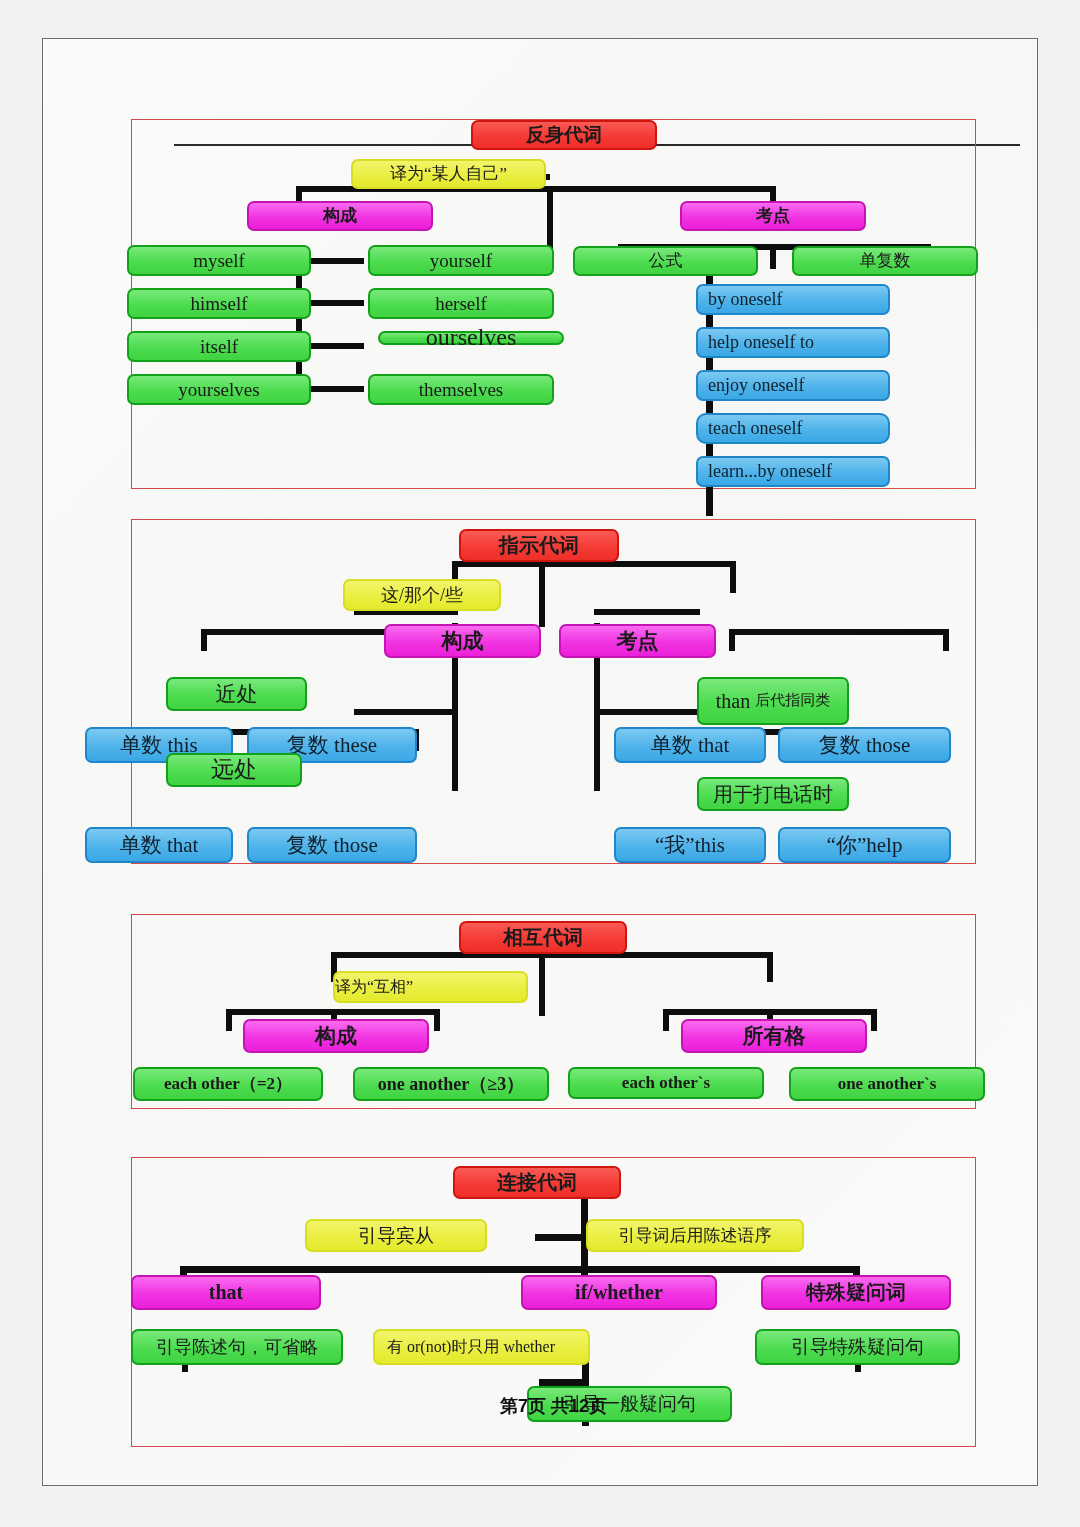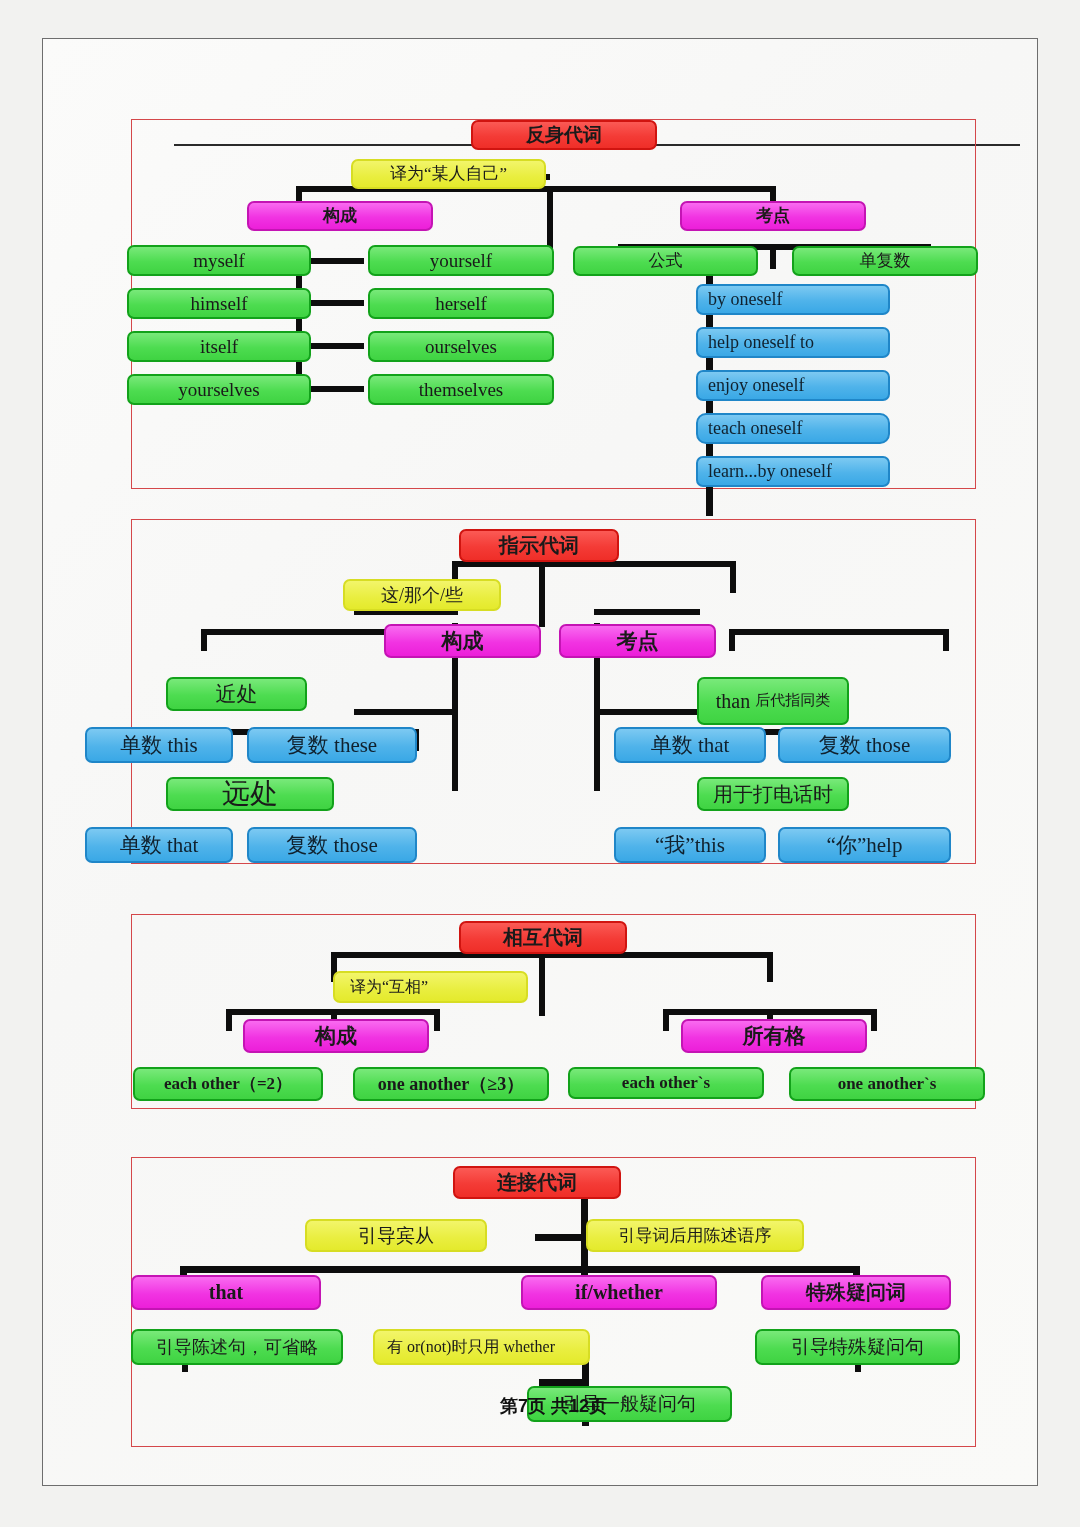--- a/index.html
+++ b/index.html
@@ -100,21 +100,21 @@
   <div class="node red" style="left:428px;top:81px;width:186px;height:30px;font-size:19px;">反身代词</div>
   <div class="node yellow" style="left:308px;top:120px;width:195px;height:30px;font-size:17px;">译为“某人自己”</div>
   <div class="node magenta" style="left:204px;top:162px;width:186px;height:30px;font-size:17px;">构成</div>
   <div class="node magenta" style="left:637px;top:162px;width:186px;height:30px;font-size:17px;">考点</div>
 
   <div class="node green" style="left:84px;top:206px;width:184px;height:31px;font-size:19px;">myself</div>
   <div class="node green" style="left:325px;top:206px;width:186px;height:31px;font-size:19px;">yourself</div>
   <div class="node green" style="left:84px;top:249px;width:184px;height:31px;font-size:19px;">himself</div>
   <div class="node green" style="left:325px;top:249px;width:186px;height:31px;font-size:19px;">herself</div>
   <div class="node green" style="left:84px;top:292px;width:184px;height:31px;font-size:19px;">itself</div>
-  <div class="node green" style="left:325px;top:292px;width:186px;height:31px;font-size:19px;">ourselves</div>
+  <div class="node green" style="left:335px;top:292px;width:186px;height:14px;font-size:24px;">ourselves</div>
   <div class="node green" style="left:84px;top:335px;width:184px;height:31px;font-size:19px;">yourselves</div>
   <div class="node green" style="left:325px;top:335px;width:186px;height:31px;font-size:19px;">themselves</div>
 
   <div class="node green" style="left:530px;top:207px;width:185px;height:30px;font-size:17px;">公式</div>
   <div class="node green" style="left:749px;top:207px;width:186px;height:30px;font-size:17px;">单复数</div>
 
   <div class="node blue" style="left:653px;top:245px;width:194px;height:31px;font-size:18px;justify-content:flex-start;padding-left:10px;">by oneself</div>
   <div class="node blue" style="left:653px;top:288px;width:194px;height:31px;font-size:18px;justify-content:flex-start;padding-left:10px;">help oneself to</div>
   <div class="node blue" style="left:653px;top:331px;width:194px;height:31px;font-size:18px;justify-content:flex-start;padding-left:10px;">enjoy oneself</div>
   <div class="node blue" style="left:653px;top:374px;width:194px;height:31px;font-size:18px;justify-content:flex-start;padding-left:10px;border-radius:10px;">teach oneself</div>
@@ -150,21 +150,21 @@
   <div class="ln" style="left:900px;top:690px;width:6px;height:22px;"></div>
 
   <div class="node red" style="left:416px;top:490px;width:160px;height:33px;font-size:20px;">指示代词</div>
   <div class="node yellow" style="left:300px;top:540px;width:158px;height:32px;font-size:18px;">这/那个/些</div>
   <div class="node magenta" style="left:341px;top:585px;width:157px;height:34px;font-size:21px;">构成</div>
   <div class="node magenta" style="left:516px;top:585px;width:157px;height:34px;font-size:21px;">考点</div>
 
   <div class="node green" style="left:123px;top:638px;width:141px;height:34px;font-size:21px;">近处</div>
   <div class="node blue" style="left:42px;top:688px;width:148px;height:36px;font-size:21px;">单数 this</div>
   <div class="node blue" style="left:204px;top:688px;width:170px;height:36px;font-size:21px;">复数 these</div>
-  <div class="node green" style="left:123px;top:738px;width:168px;height:34px;font-size:28px;">远处</div>
+  <div class="node green" style="left:123px;top:714px;width:136px;height:34px;font-size:23px;">远处</div>
   <div class="node blue" style="left:42px;top:788px;width:148px;height:36px;font-size:21px;">单数 that</div>
   <div class="node blue" style="left:204px;top:788px;width:170px;height:36px;font-size:21px;">复数 those</div>
 
   <div class="node green" style="left:654px;top:638px;width:152px;height:48px;font-size:20px;">
     <span>than</span>
     <span style="font-size:15px;margin-left:5px;">后代指同类</span>
   </div>
   <div class="node blue" style="left:571px;top:688px;width:152px;height:36px;font-size:21px;">单数 that</div>
   <div class="node blue" style="left:735px;top:688px;width:173px;height:36px;font-size:21px;">复数 those</div>
   <div class="node green" style="left:654px;top:738px;width:152px;height:34px;font-size:20px;">用于打电话时</div>
@@ -183,21 +183,21 @@
   <div class="ln" style="left:288px;top:970px;width:6px;height:22px;"></div>
   <div class="ln" style="left:183px;top:970px;width:214px;height:6px;"></div>
   <div class="ln" style="left:183px;top:970px;width:6px;height:22px;"></div>
   <div class="ln" style="left:391px;top:970px;width:6px;height:22px;"></div>
   <div class="ln" style="left:724px;top:970px;width:6px;height:22px;"></div>
   <div class="ln" style="left:620px;top:970px;width:214px;height:6px;"></div>
   <div class="ln" style="left:620px;top:970px;width:6px;height:22px;"></div>
   <div class="ln" style="left:828px;top:970px;width:6px;height:22px;"></div>
 
   <div class="node red" style="left:416px;top:882px;width:168px;height:33px;font-size:20px;">相互代词</div>
-  <div class="node yellow" style="left:290px;top:932px;width:195px;height:32px;font-size:16px;justify-content:flex-start;padding-left:15px;">译为“互相”</div>
+  <div class="node yellow" style="left:290px;top:932px;width:195px;height:32px;font-size:16px;justify-content:flex-start;">译为“互相”</div>
   <div class="node magenta" style="left:200px;top:980px;width:186px;height:34px;font-size:21px;">构成</div>
   <div class="node magenta" style="left:638px;top:980px;width:186px;height:34px;font-size:21px;">所有格</div>
 
   <div class="node green" style="left:90px;top:1028px;width:190px;height:34px;font-size:17px;font-weight:bold;">each other（=2）</div>
   <div class="node green" style="left:310px;top:1028px;width:196px;height:34px;font-size:18px;font-weight:bold;">one another（≥3）</div>
   <div class="node green" style="left:525px;top:1028px;width:196px;height:32px;font-size:17px;font-weight:bold;">each other`s</div>
   <div class="node green" style="left:746px;top:1028px;width:196px;height:34px;font-size:17px;font-weight:bold;">one another`s</div>
 
   <div class="section" style="left:88px;top:1118px;width:845px;height:290px;">
   </div>

